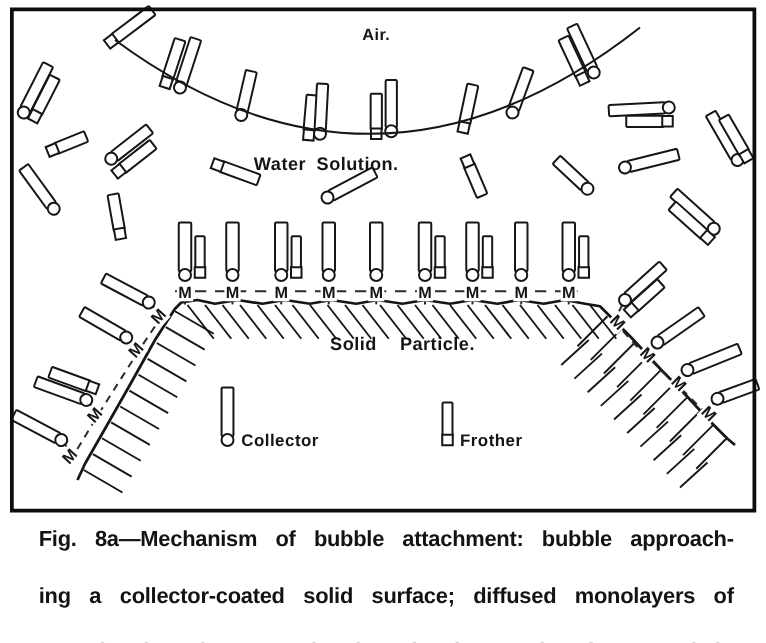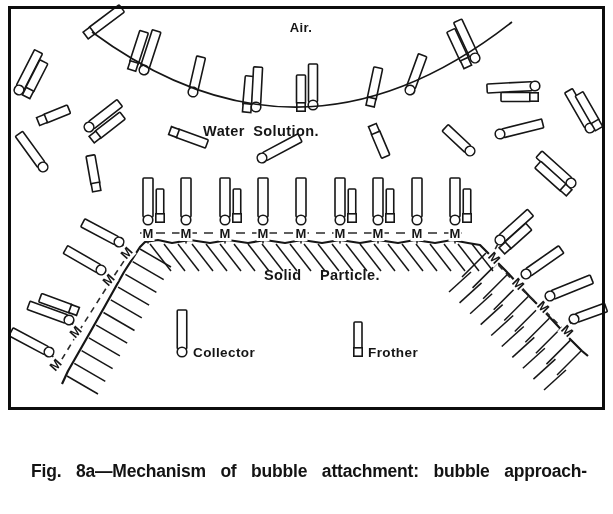--- a/index.html
+++ b/index.html
@@ -2,21 +2,21 @@
 <html><head>
 <meta charset="utf-8">
 <style>
   html,body{margin:0;padding:0;background:#ffffff;}
   .page{position:relative;width:613px;height:514px;background:#ffffff;overflow:hidden;
         font-family:"Liberation Sans",sans-serif;}
   .diagram-svg{position:absolute;left:0;top:0;}
   .caption{position:absolute;left:31px;top:420px;width:556px;color:#131313;
            font-family:"Liberation Sans",sans-serif;font-weight:bold;
            font-size:17.5px;line-height:22.3px;letter-spacing:-0.2px;}
-  .cline{text-align:justify;margin-top:40px;}
+  .cline{text-align:justify;}
   .cline.just::after{content:"";display:inline-block;width:100%;height:0;}
   svg text{font-family:"Liberation Sans",sans-serif;font-weight:bold;fill:#151515;}
 </style>
 </head>
 <body>
 
 <div class="page">
   <svg id="diagram" class="diagram-svg" width="613" height="514" viewBox="0 0 613 514">
       <g stroke="#161616" stroke-width="1.5">
         <line x1="150" y1="244" x2="171" y2="271"></line>
@@ -361,16 +361,17 @@
       <g transform="translate(358,352) rotate(-90)">
         <rect x="3" y="-4" width="27" height="8" rx="1" fill="#ffffff" stroke="#161616" stroke-width="1.6"></rect>
         <rect x="-4.2" y="-4.2" width="8.4" height="8.4" fill="#ffffff" stroke="#161616" stroke-width="1.6"></rect>
       </g>
       <text x="193" y="357" font-size="13.5" text-anchor="start" word-spacing="2px" letter-spacing="0.4px">Collector</text>
       <text x="368" y="357" font-size="13.5" text-anchor="start" word-spacing="2px" letter-spacing="0.4px">Frother</text>
       <rect x="9.5" y="7.5" width="594" height="401" fill="none" stroke="#0d0d0d" stroke-width="3"></rect>
     </svg>
   <div class="caption">
     <div class="cline just">Fig. 8a—Mechanism of bubble attachment: bubble approach-</div>
+    <div class="cline just">ing a collector-coated solid surface; diffused monolayers of</div>
     <div class="cline just">associated and unassociated molecules at interfaces and in</div>
 
   </div>
 </div>
 
 </body></html>

